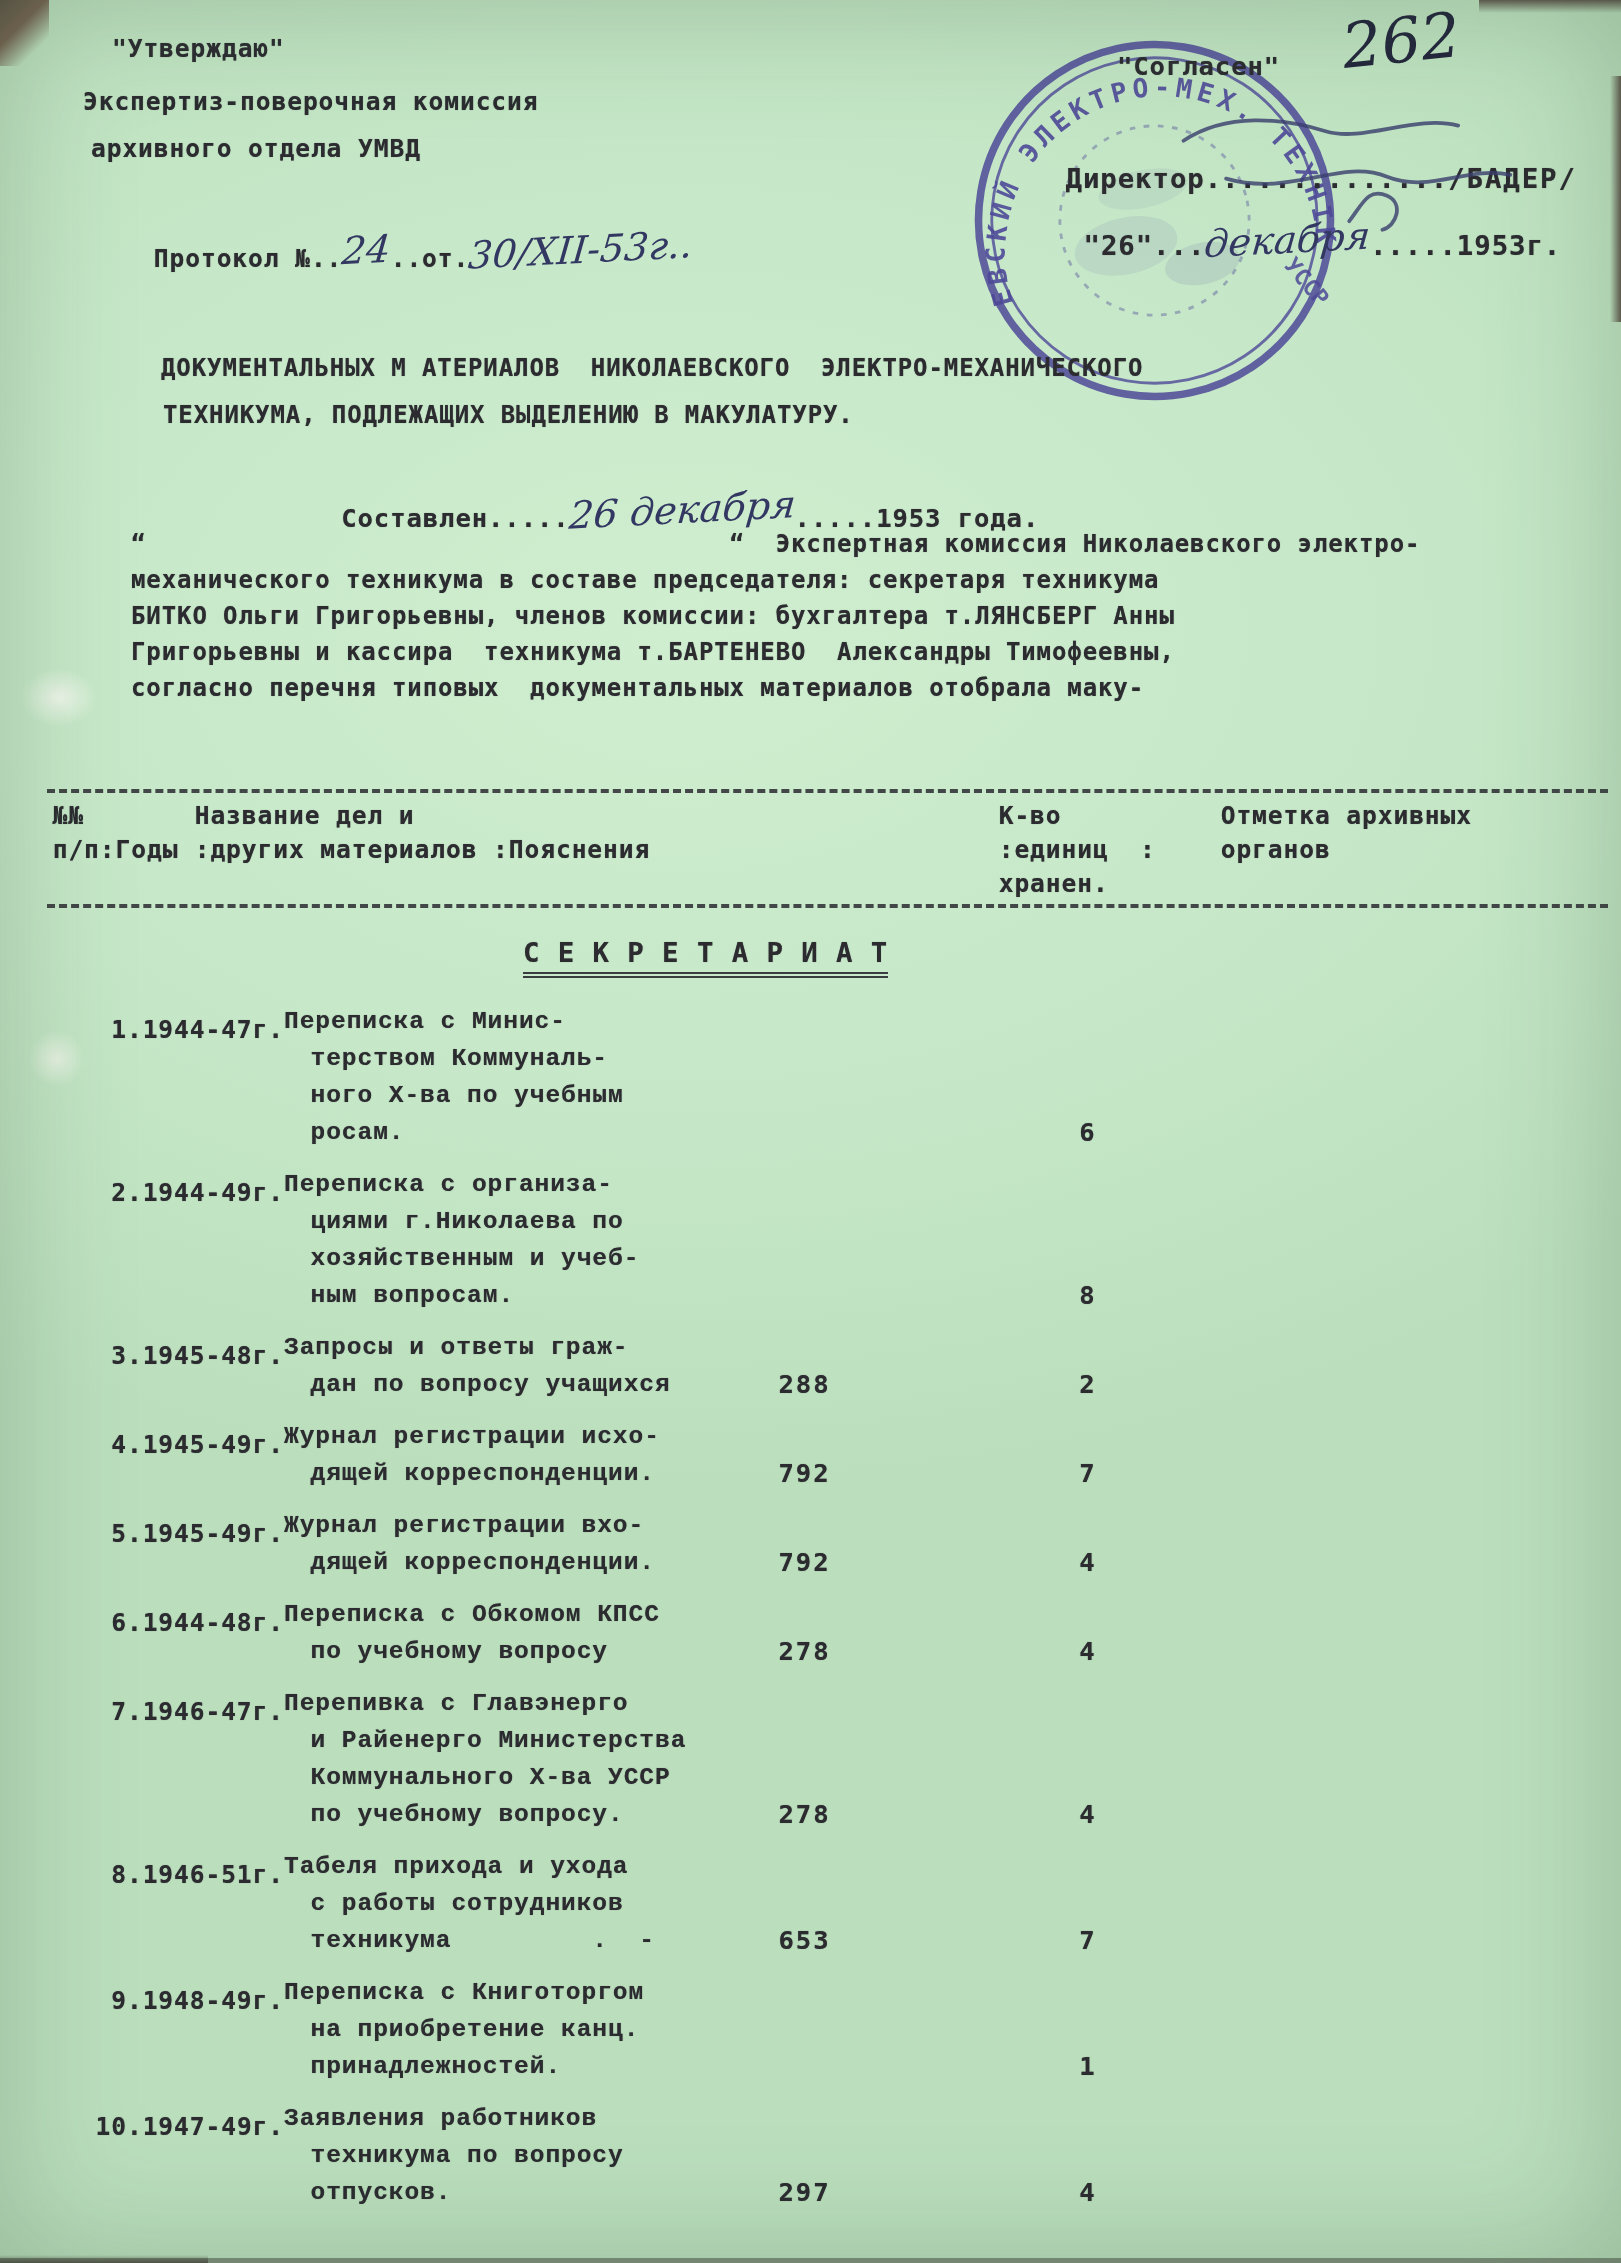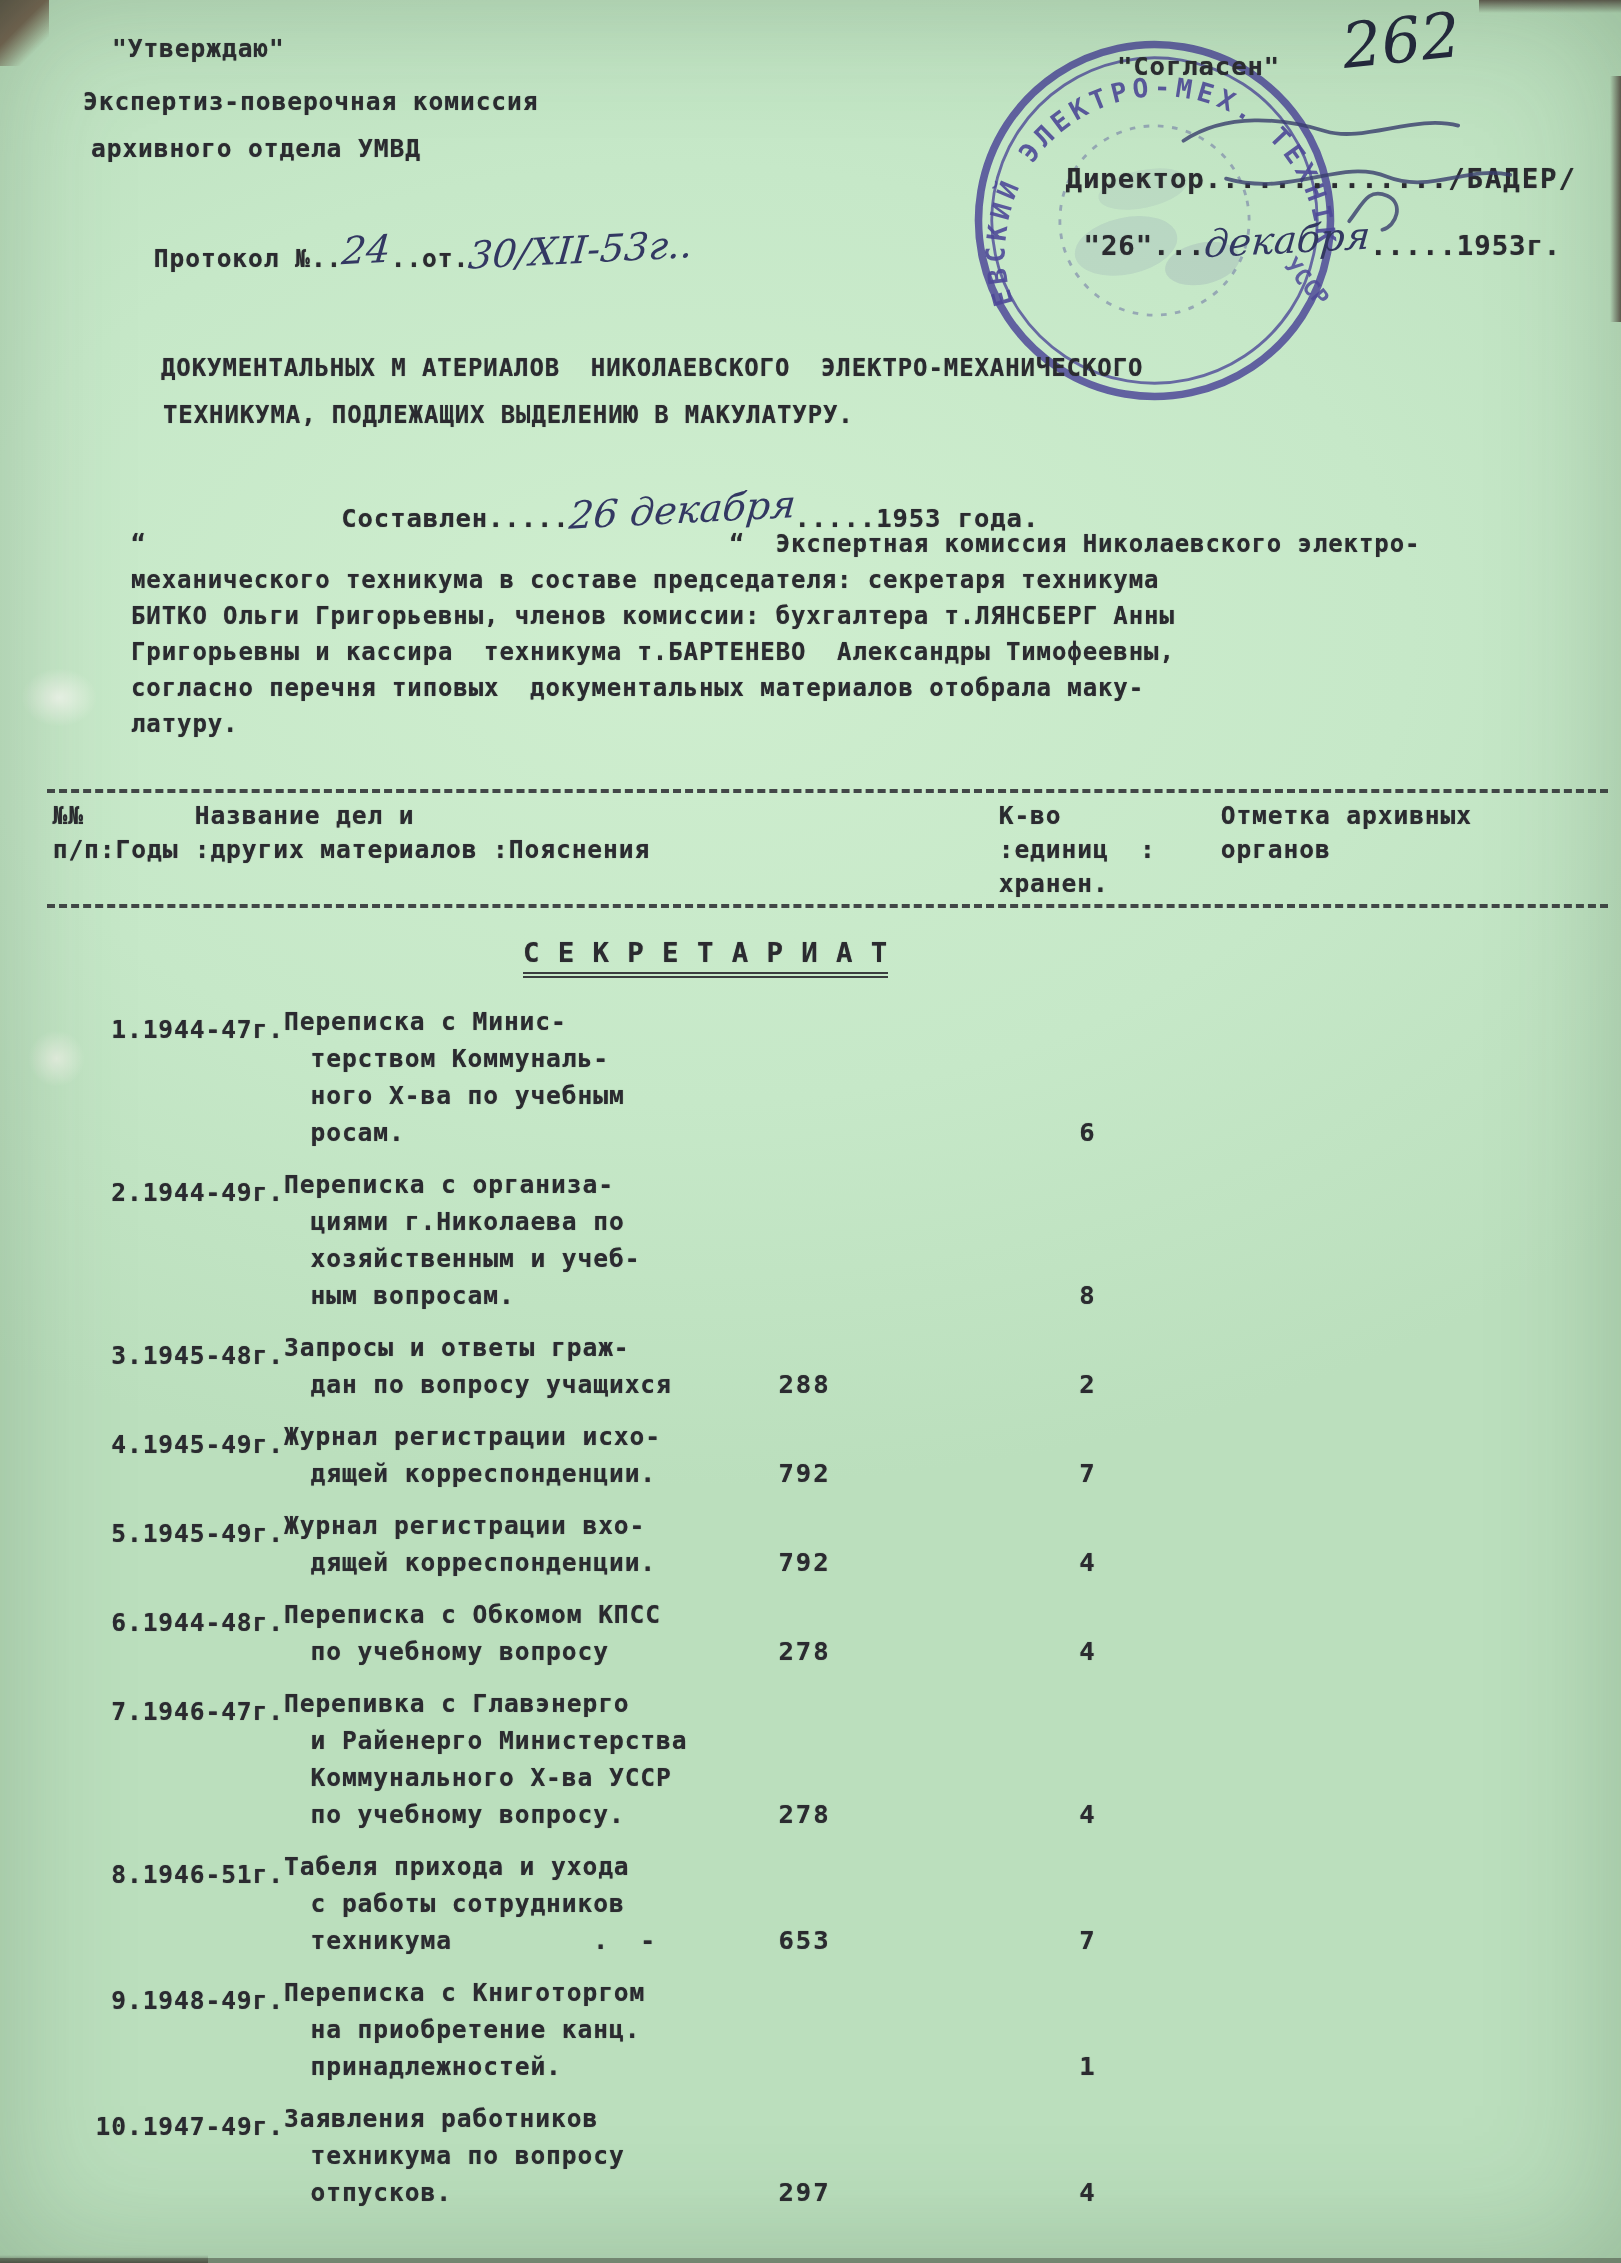--- a/index.html
+++ b/index.html
@@ -52,21 +52,21 @@
   .thead{left:47px;top:789px;width:1561px;}
   .rule{border-top:4.7px dashed rgba(42,42,48,.85);height:0;}
   .hgrid{display:grid;grid-template-columns:142px 804px 222px 1fr;padding:5.7px 0 3.8px 5.7px;}
   .hcell div{font-size:24.6px;line-height:34px;letter-spacing:0.9px;white-space:pre;text-shadow:0 0 0.9px rgba(35,35,40,.55);}
   
   .section{left:523px;top:937px;font-size:27.4px;border-bottom:6.6px double rgba(42,42,48,.9);padding-bottom:3.8px;}
   
   .tbody{left:52px;top:1003px;width:1552px;}
   .row{display:grid;grid-template-columns:232px 445px 151px 416px 1fr;margin-bottom:15px;}
   .c-num{text-align:right;align-self:start;font-size:24.6px;line-height:37px;letter-spacing:0.9px;white-space:pre;text-shadow:0 0 0.9px rgba(35,35,40,.55);margin-top:8px;}
-  .c-desc{font-size:24.6px;line-height:37px;}
+  .c-desc{font-size:24.6px;line-height:37px;font-family:Liberation Mono, monospace;}
   .c-desc .dline{letter-spacing:0.9px;white-space:pre;text-shadow:0 0 0.9px rgba(35,35,40,.55);}
   .c-desc .cont{padding-left:26.5px;}
   .c-qty,.c-units{align-self:end;text-align:center;font-size:25.6px;line-height:37px;letter-spacing:1.9px;text-shadow:0 0 0.9px rgba(35,35,40,.55);}
   .c-mark{align-self:end;}
   
   .edge-tl{left:0;top:0;width:49px;height:66px;background:linear-gradient(135deg,#4e3a31 0%,#6a4d3e 40%,rgba(106,77,62,0) 75%);opacity:.85;}
   .edge-tr{right:0;top:0;width:142px;height:13.2px;background:linear-gradient(180deg,#4a3733,rgba(74,55,51,0));opacity:.8;}
   .edge-r{right:0;top:76px;width:11.4px;height:246px;background:linear-gradient(90deg,rgba(60,45,40,0),#4a3733);opacity:.8;}
   .edge-bl{left:0;bottom:0;width:208px;height:9.5px;background:linear-gradient(0deg,#3c332e,rgba(60,51,46,0));opacity:.7;}
   .edge-b{left:0;bottom:0;width:100%;height:5.7px;background:rgba(50,45,40,.45);}
@@ -134,21 +134,20 @@
   <div class="abs typed composed">
     <span>Составлен.....</span><span class="hw">26 декабря</span><span>.....1953 года.</span>
   </div>
 
   <div class="abs intro">
       <div class="tline">“                                      “  Экспертная комиссия Николаевского электро-</div>
       <div class="tline">механического техникума в составе председателя: секретаря техникума</div>
       <div class="tline">БИТКО Ольги Григорьевны, членов комиссии: бухгалтера т.ЛЯНСБЕРГ Анны</div>
       <div class="tline">Григорьевны и кассира  техникума т.БАРТЕНЕВО  Александры Тимофеевны,</div>
       <div class="tline">согласно перечня типовых  документальных материалов отобрала маку-</div>
-      <div class="tline">латуру.</div>
     </div>
 
   <div class="abs thead">
     <div class="rule"></div>
     <div class="hgrid">
       <div class="hcell">
         <div>№№</div>
         <div>п/п:Годы</div>
       </div>
       <div class="hcell">

